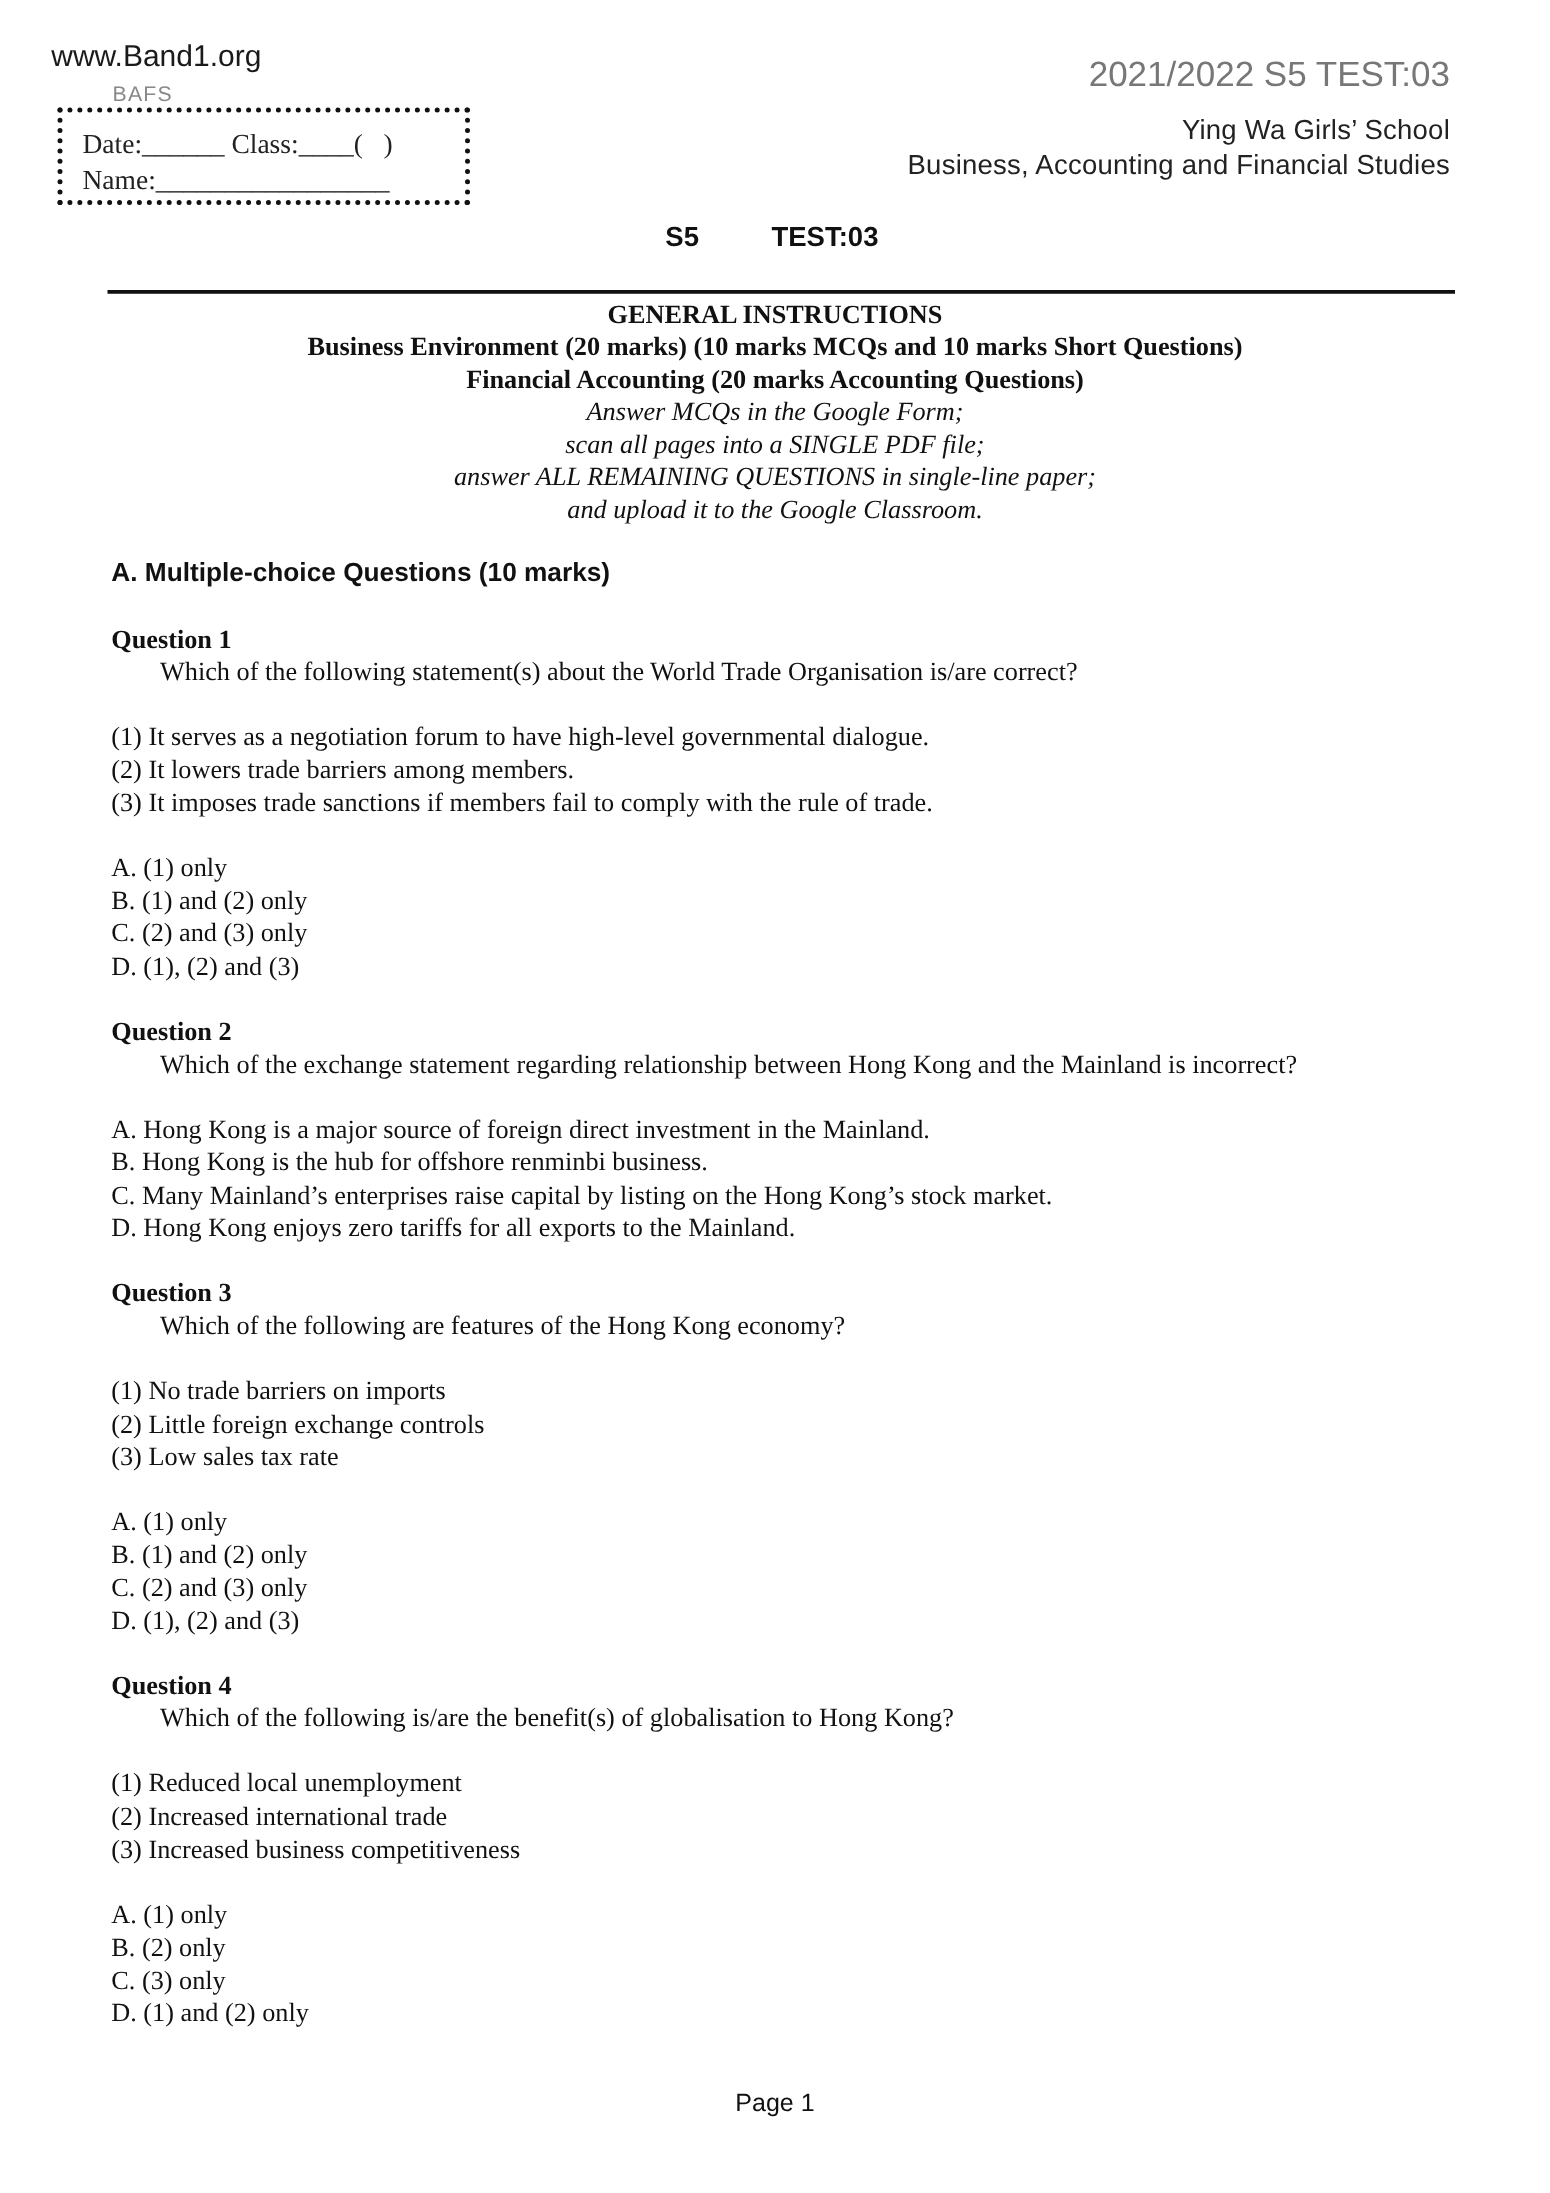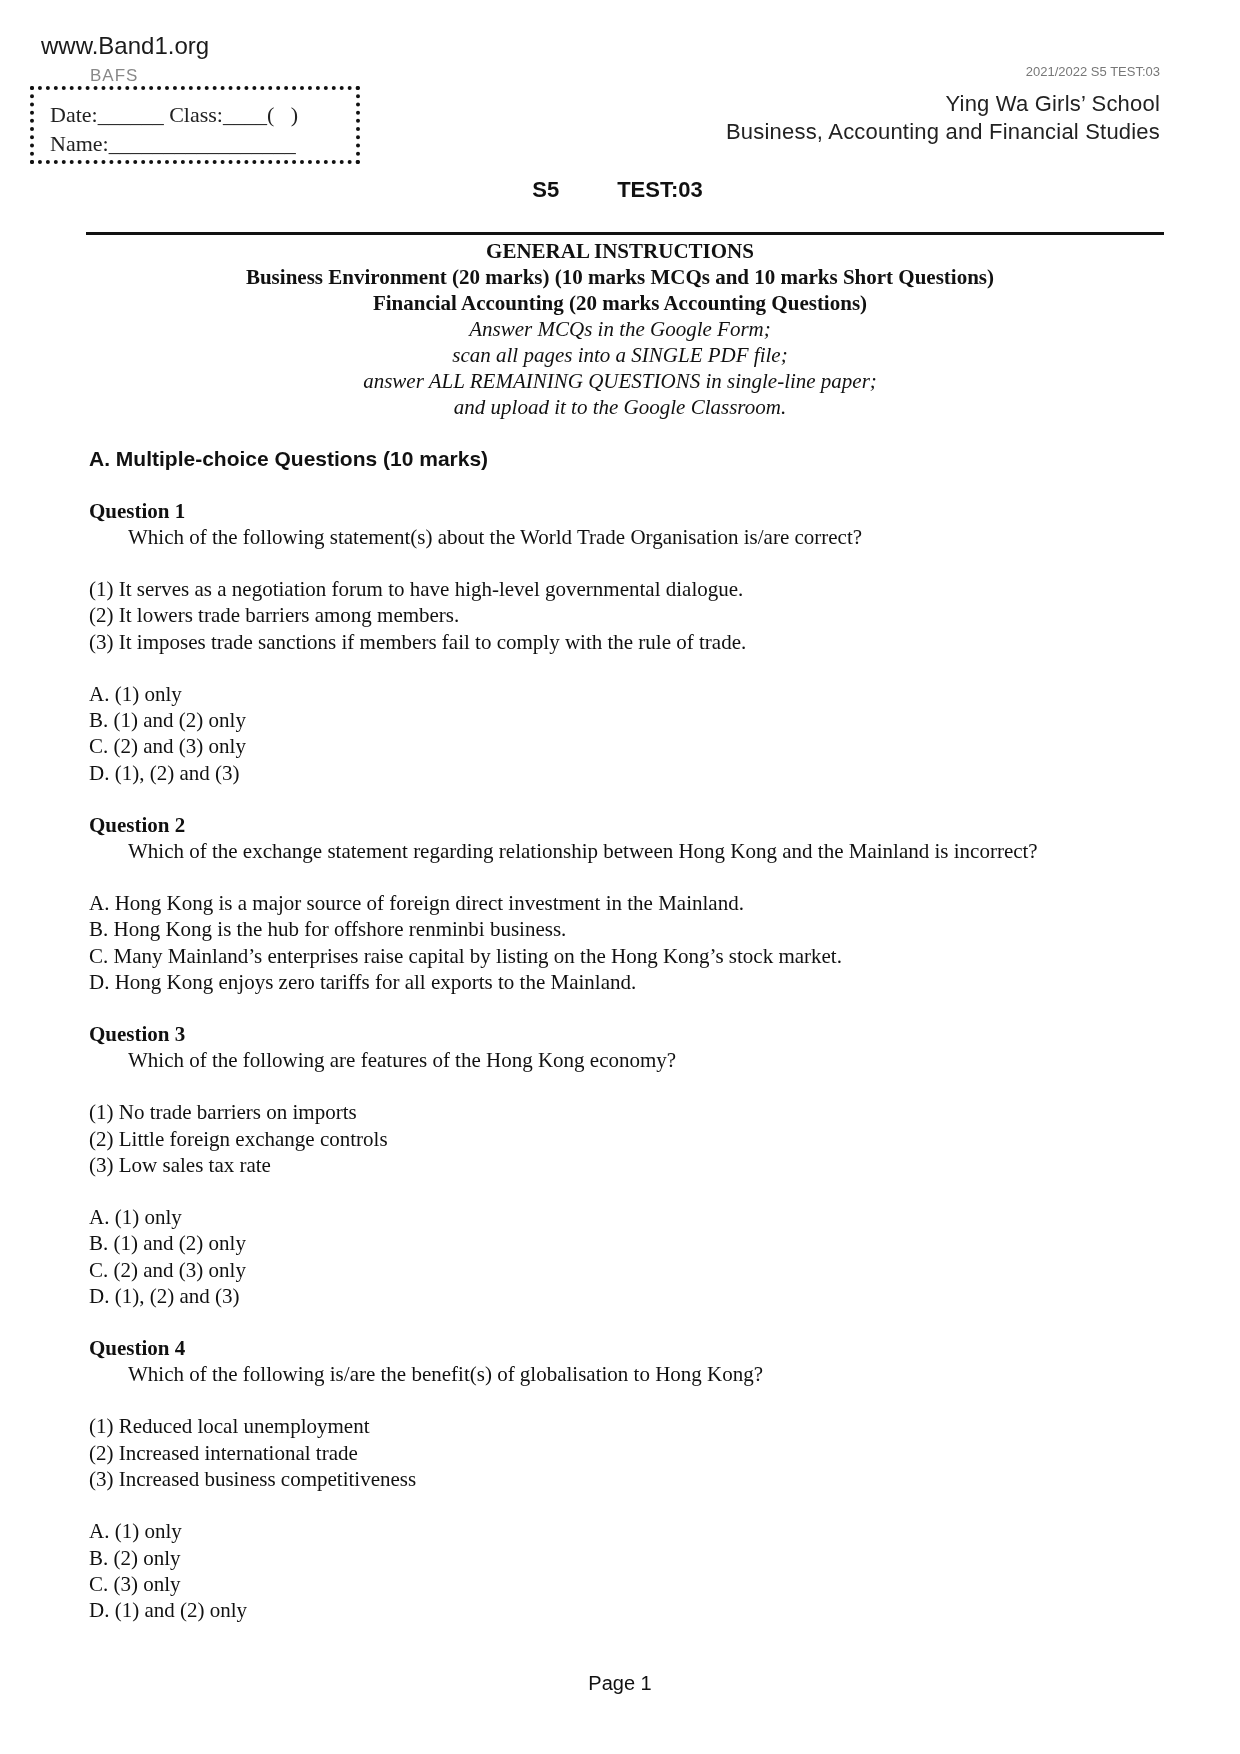--- a/index.html
+++ b/index.html
@@ -3,28 +3,28 @@
 <meta charset="utf-8">
 <style>
   html, body { margin: 0; padding: 0; background: #ffffff; }
   body { width: 1240px; height: 1754px; position: relative; overflow: hidden; color: #111; }
   .serif { font-family: "Liberation Serif", "DejaVu Serif", serif; }
   .sans { font-family: "Liberation Sans", "DejaVu Sans", sans-serif; }
 
   .watermark { position: absolute; left: 41px; top: 32px; font-size: 24px; color: #1a1a1a; }
   .subject-code { position: absolute; left: 90px; top: 66px; font-size: 17px; color: #888; letter-spacing: 1px; }
 
-  .info-box { position: absolute; left: 30px; top: 86px; width: 330px; height: 78px;
+  .info-box { position: absolute; left: 46px; top: 86px; width: 330px; height: 78px;
               border: 4px dotted #111; box-sizing: border-box; text-align: right; }
   .info-line { position: absolute; left: 16px; font-size: 22px; color: #222; white-space: pre; }
   .info-line.l1 { top: 12px; }
   .info-line.l2 { top: 41px; }
 
   .hdr-right { position: absolute; right: 80px; text-align: right; }
-  .hdr-test { top: 64px; font-size: 13px; color: #777; }
+  .hdr-test { top: 44px; font-size: 28px; color: #777; }
   .hdr-school { top: 91px; font-size: 22px; color: #222; letter-spacing: 0.2px; }
   .hdr-subject { top: 119px; font-size: 22px; color: #222; letter-spacing: 0.2px; }
 
   .test-title { position: absolute; top: 177px; left: 0; width: 1235px; text-align: center;
                 font-size: 22px; font-weight: bold; }
   .test-title span { display: inline-block; }
   .test-title .gap { width: 58px; }
 
   .rule { position: absolute; left: 86px; width: 1078px; top: 232px; height: 3px; background: #111; }
 

